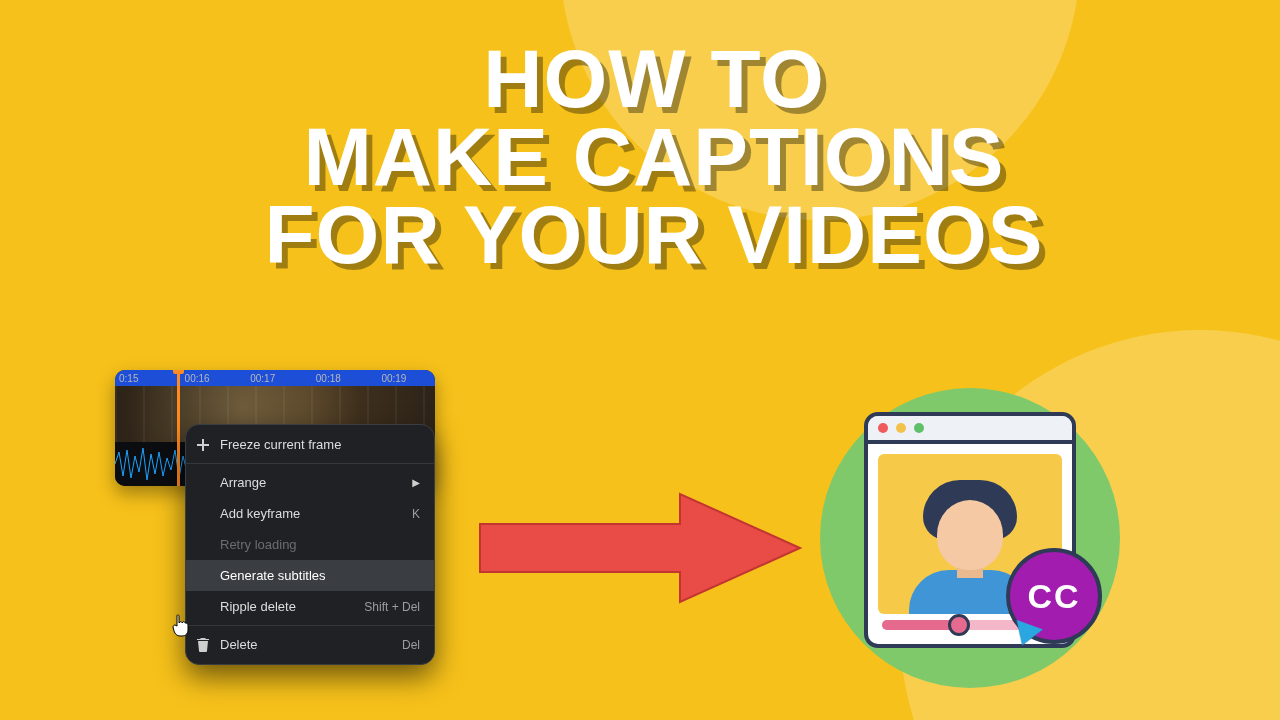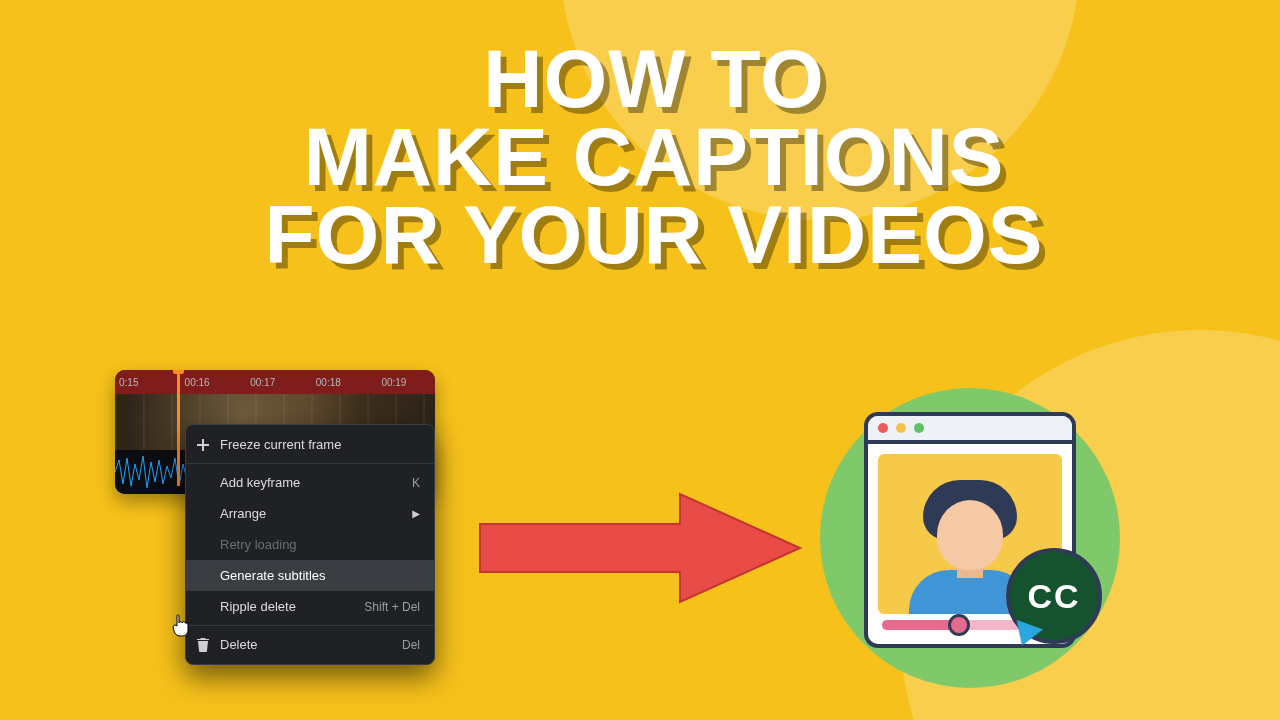--- a/index.html
+++ b/index.html
@@ -48,24 +48,24 @@
     position: absolute;
     left: 115px; top: 370px;
     width: 320px;
     border-radius: 10px;
     overflow: hidden;
     box-shadow: 0 8px 18px rgba(0,0,0,0.35);
     background:#1b1d21;
   }
   .time-ruler {
     display:flex;
-    background:#7f1d1d;
+    background:#1d4ed8;
     color:#b8b8b8;
     font-size:10px;
-    height:24px;
+    height:16px;
     align-items:center;
     padding:0 4px;
     gap:16px;
     position:relative;
   }
   .time-ruler span { flex:1; text-align:left; }
   .playhead {
     position:absolute;
     left:62px; top:0; width:3px; height:116px;
     background:#ff8a1f;
@@ -99,21 +99,21 @@
   }
   .audio-track svg { width:100%; height:100%; }
 
   
   .context-menu {
     position:absolute;
     left:185px; top:424px;
     width:250px;
     background:#1f2125;
     border:1px solid #3a3d42;
-    border-radius:8px;
+    border-radius:14px;
     box-shadow:0 12px 28px rgba(0,0,0,0.55);
     color:#dddddd;
     font-size:13px;
     padding:4px 0;
     z-index:5;
   }
   .menu-item {
     display:flex;
     align-items:center;
     justify-content:space-between;
@@ -209,21 +209,21 @@
   .body {
     position:absolute; top:96px; left:14px;
     width:122px; height:70px;
     background:#3f95d6;
     border-radius:40px 40px 0 0;
   }
   .cc-bubble {
     position:absolute;
     left:186px; top:160px;
     width:96px; height:96px;
-    background:#14532d;
+    background:#a21caf;
     border-radius:50%;
     border:4px solid #2f3a57;
     display:flex; align-items:center; justify-content:center;
     color:#ffffff;
     font-weight:900;
     font-size:34px;
     letter-spacing:2px;
   }
   .cc-tail {
     position:absolute;
@@ -289,26 +289,26 @@
       <span class="icon">
         <svg width="12" height="12" viewBox="0 0 12 12">
             <path d="M5 0h2v5h5v2H7v5H5V7H0V5h5z" fill="currentColor"></path>
           </svg>
       </span>
       <span>Freeze current frame</span>
       <span></span>
     </div>
     <div class="menu-sep"></div>
     <div class="menu-item">
+      <span>Arrange</span>
+      <span class="sub-arrow">▶</span>
+    </div>
+    <div class="menu-item">
       <span>Add keyframe</span>
       <span class="shortcut">K</span>
-    </div>
-    <div class="menu-item">
-      <span>Arrange</span>
-      <span class="sub-arrow">▶</span>
     </div>
     <div class="menu-item disabled">
       <span>Retry loading</span>
       <span></span>
     </div>
     <div class="menu-item highlight">
       <span>Generate subtitles</span>
       <span></span>
     </div>
     <div class="menu-item">

